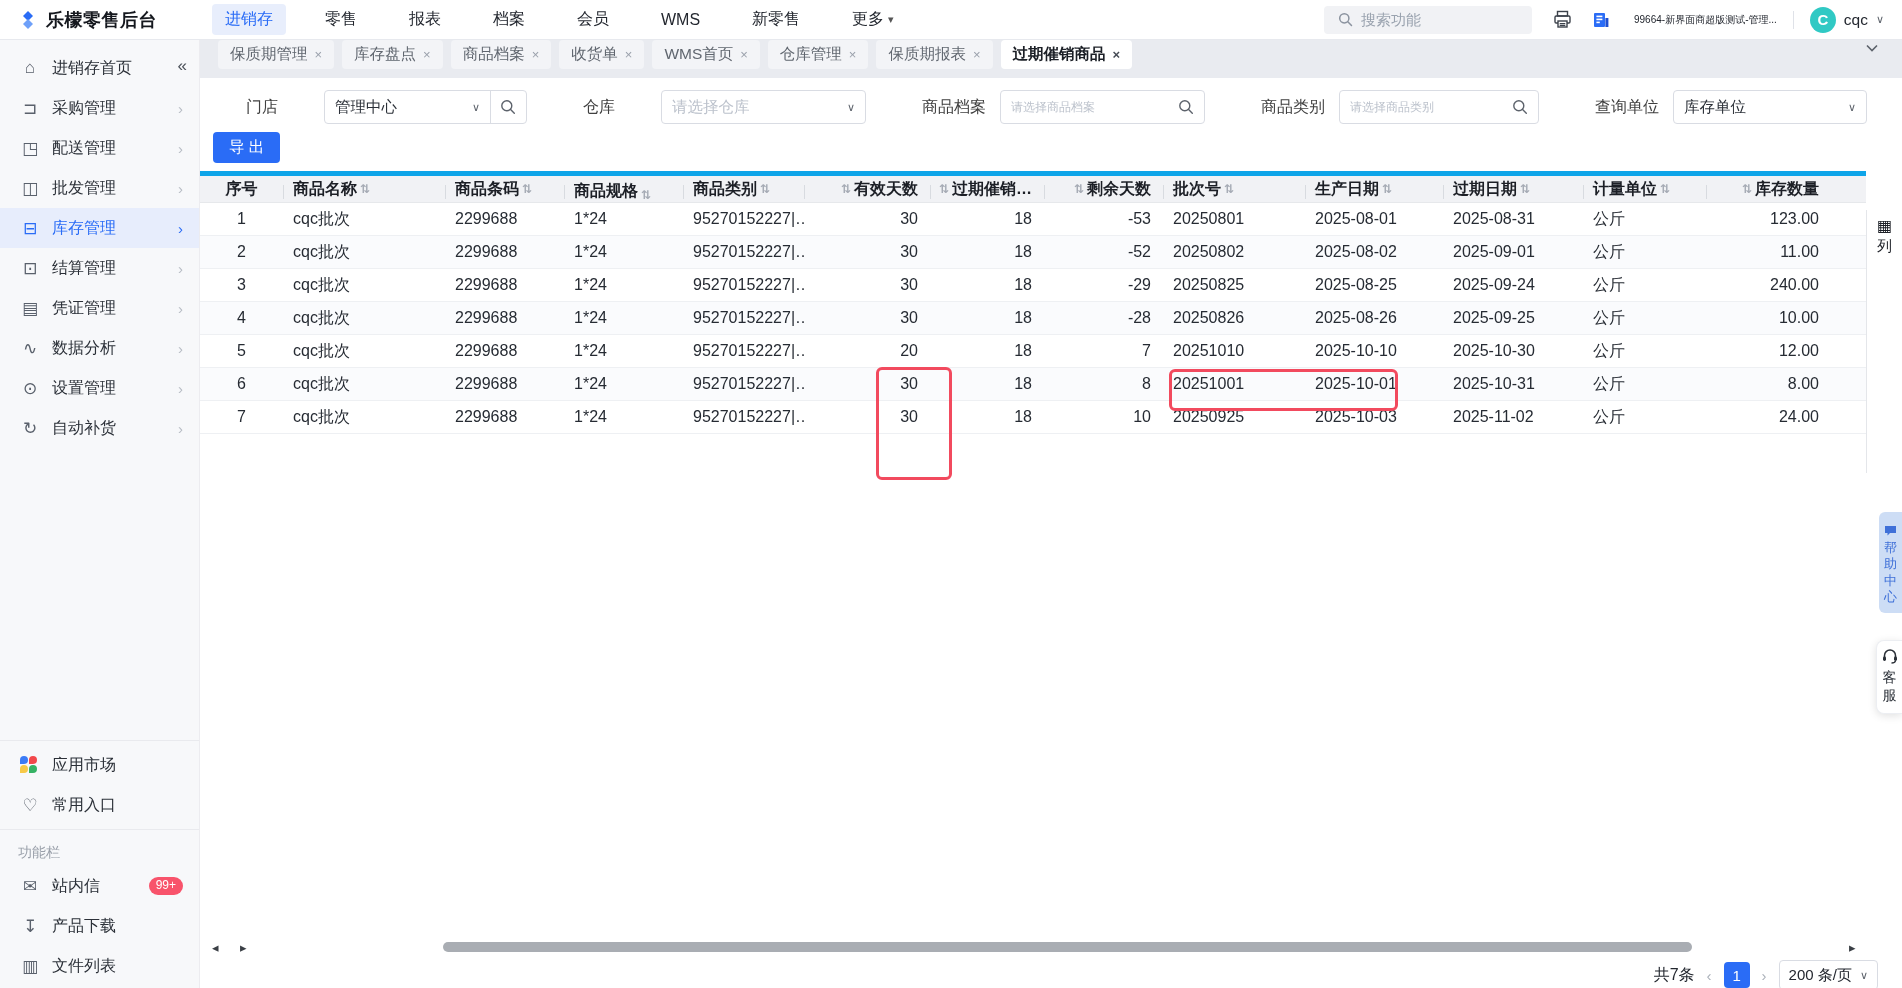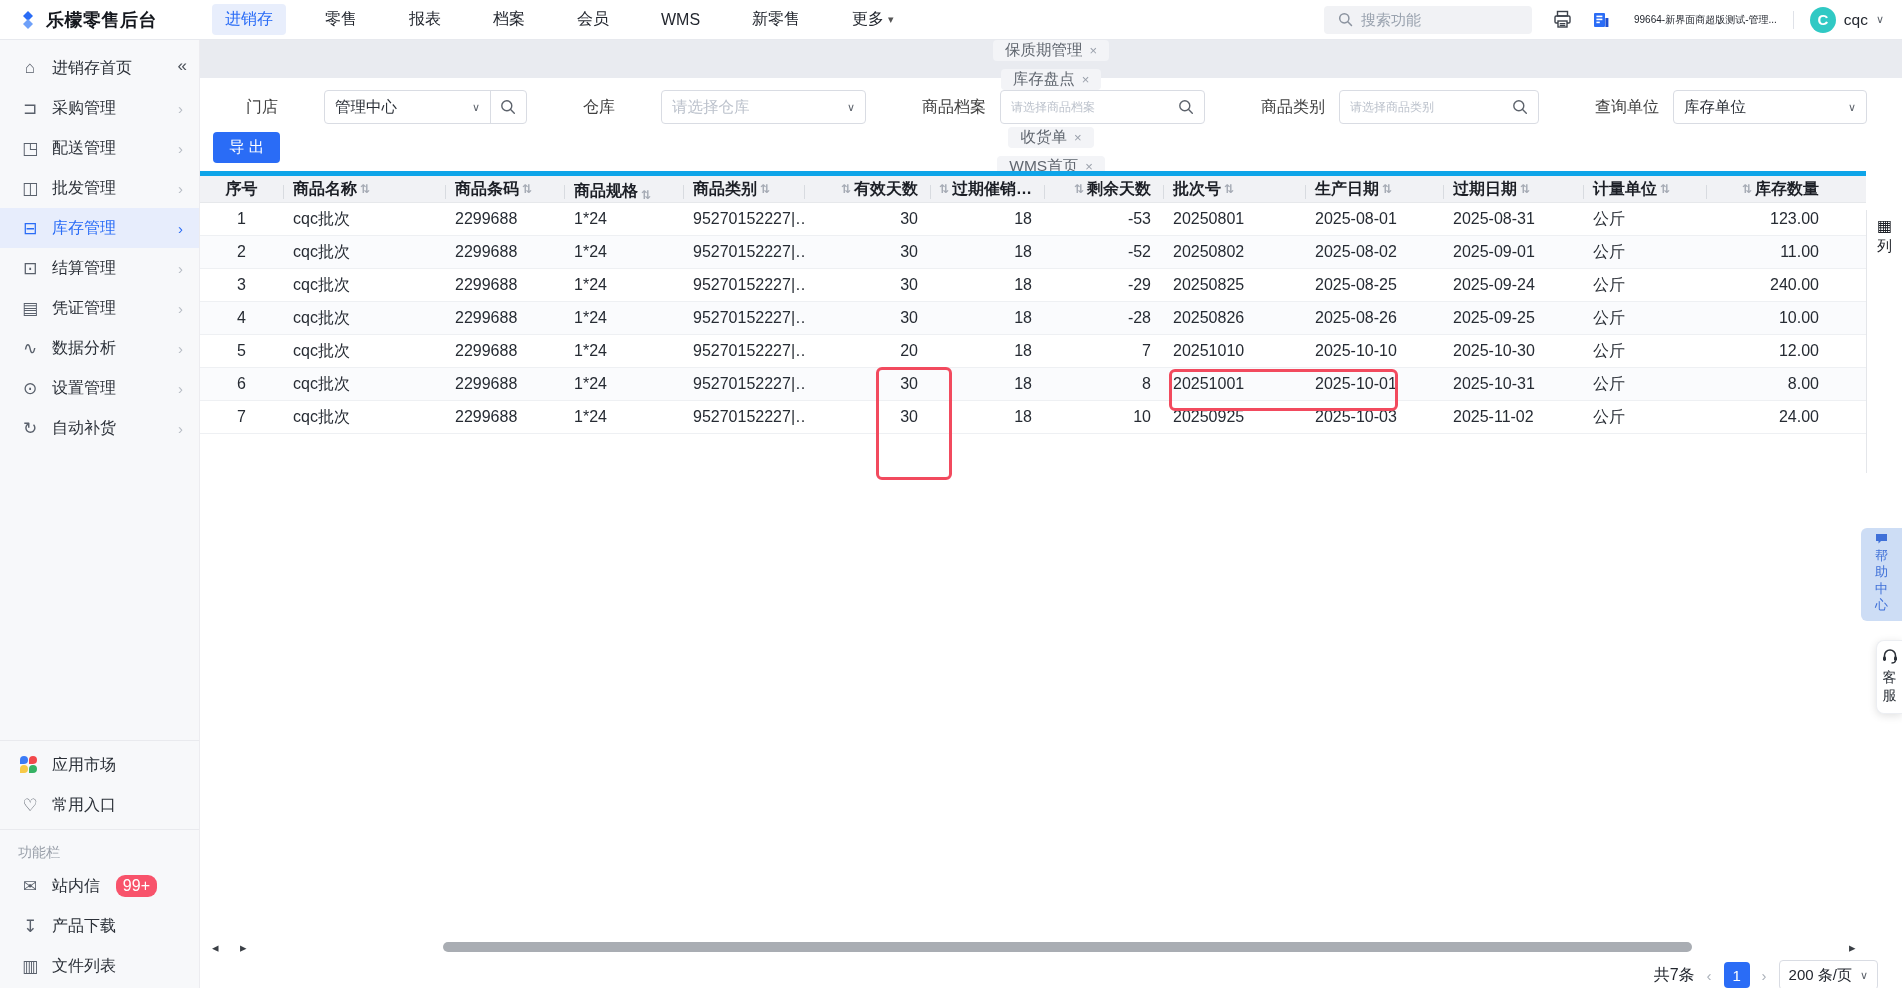--- a/index.html
+++ b/index.html
@@ -35,28 +35,28 @@
   .side-item { display:flex; align-items:center; height:40px; padding:0 16px 0 20px; gap:12px; cursor:pointer; font-size:16px; color:#2b3038; }
   .side-item .sicon { width:20px; font-size:17px; color:#5a616c; text-align:center; flex:none; }
   .side-item .s-chev { margin-left:auto; font-size:15px; color:#b7bcc4; }
   .side-item .s-chev:empty { display:none; }
   .side-item.active { background:#e7edfc; color:#2a6cf6; }
   .side-item.active .sicon, .side-item.active .s-chev { color:#2a6cf6; }
   .collapse-btn { position:absolute; top:16px; right:12px; font-size:17px; color:#4a5058; cursor:pointer; }
   .side-bottom { position:absolute; left:0; right:0; bottom:2px; }
   .side-divider { height:1px; background:#e9eaee; margin:4px 0; }
   .section-label { font-size:14px; color:#9aa0aa; padding:10px 0 4px 18px; }
-  .badge { margin-left:auto; margin-right:26px; background:#f8536b; color:#fff; font-size:16px; border-radius:9px; padding:2px 7px; line-height:1.1; }
+  .badge { margin-left:auto; background:#f8536b; color:#fff; font-size:12px; border-radius:9px; padding:2px 7px; line-height:1.1; }
   .pinwheel { width:18px; height:18px; display:grid; grid-template-columns:8px 8px; grid-template-rows:8px 8px; gap:1px; }
   .pinwheel i { border-radius:50% 50% 50% 0; }
   .pw1{background:#3b7bf6;} .pw2{background:#f2484b; border-radius:50% 50% 0 50%;} .pw3{background:#f7c948; border-radius:50% 0 50% 50%;} .pw4{background:#35b264; border-radius:0 50% 50% 50%;}
 
   
   .content { position:relative; flex:1; background:#fff; overflow:hidden; }
-  .tabbar { height:38px; background:#e9ebf0; display:flex; align-items:center; gap:8px; padding:0 18px;flex-direction:column; }
+  .tabbar { height:38px; background:#e9ebf0; display:flex; align-items:flex-start; gap:8px; padding:0 18px; }
   .tab { height:29px; display:flex; align-items:center; gap:7px; background:#f3f4f7; border-radius:4px; padding:0 12px; font-size:15.5px; color:#60666f; cursor:pointer; white-space:nowrap; }
   .tab.active { background:#fff; color:#1b1f26; font-weight:700; }
   .tab-close { font-size:13px; color:#9aa0ab; cursor:pointer; }
   .tab.active .tab-close { color:#454b54; }
   .tabbar-dd { margin-left:auto; font-size:12px; color:#5c626b; cursor:pointer; padding:4px 6px; }
 
   
   .filter-row { display:flex; align-items:center; padding:12px 0 0 46px; height:46px; }
   .fgroup { display:flex; align-items:center; }
   .fgroup + .fgroup { margin-left:56px; }
@@ -110,21 +110,21 @@
   .hs-arrow { font-size:13px; color:#3a3f45; cursor:pointer; padding:0 4px; }
   .hs-a1{ position:absolute; left:8px; } .hs-a2{ position:absolute; left:36px; } .hs-a3{ position:absolute; left:1645px; }
   .hs-thumb { position:absolute; left:243px; width:1249px; height:10px; border-radius:5px; background:#a9adb3; cursor:grab; }
   .pager { position:absolute; right:24px; top:920px; display:flex; align-items:center; gap:12px; }
   .pager-total { font-size:16px; color:#23272f; }
   .pg-arrow { font-size:15px; color:#aab0b9; cursor:pointer; }
   .pg-page { width:26px; height:26px; border-radius:4px; background:#2a6cf6; color:#fff; font-size:15px; display:flex; align-items:center; justify-content:center; cursor:pointer; }
   .pg-size { display:flex; align-items:center; gap:8px; height:30px; border:1px solid #d9dce3; border-radius:4px; padding:0 9px; font-size:15px; color:#23272f; cursor:pointer; }
 
   
-  .help-tab { position:absolute; right:0; top:488px; width:41px; background:#cdddf5; border-radius:6px 0 0 6px; padding:5px 0 8px; display:flex; flex-direction:column; align-items:center; gap:3px; cursor:pointer; }
+  .help-tab { position:absolute; right:0; top:472px; width:23px; background:#cdddf5; border-radius:6px 0 0 6px; padding:13px 0 8px; display:flex; flex-direction:column; align-items:center; gap:3px; cursor:pointer; }
   .help-tab .htxt { font-size:13px; color:#3f70d8; line-height:1.25; width:14px; text-align:center; word-break:break-all; }
   .service-tab { position:absolute; right:0; top:600px; width:26px; background:#fff; border:1px solid #eceef2; border-right:none; border-radius:8px 0 0 8px; box-shadow:0 2px 8px rgba(0,0,0,.12); padding:8px 0 9px; display:flex; flex-direction:column; align-items:center; gap:4px; cursor:pointer; }
   .service-tab .stxt { font-size:14px; color:#2b3038; line-height:1.3; width:15px; text-align:center; word-break:break-all; }
 
   svg { display:block; }
 </style>
 </head>
 <body>
 
 <div class="page">

